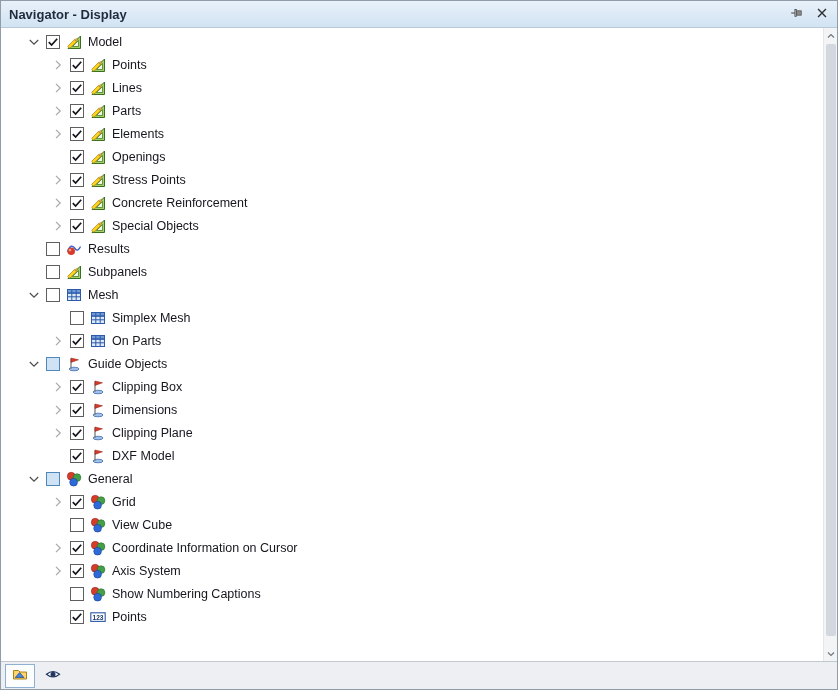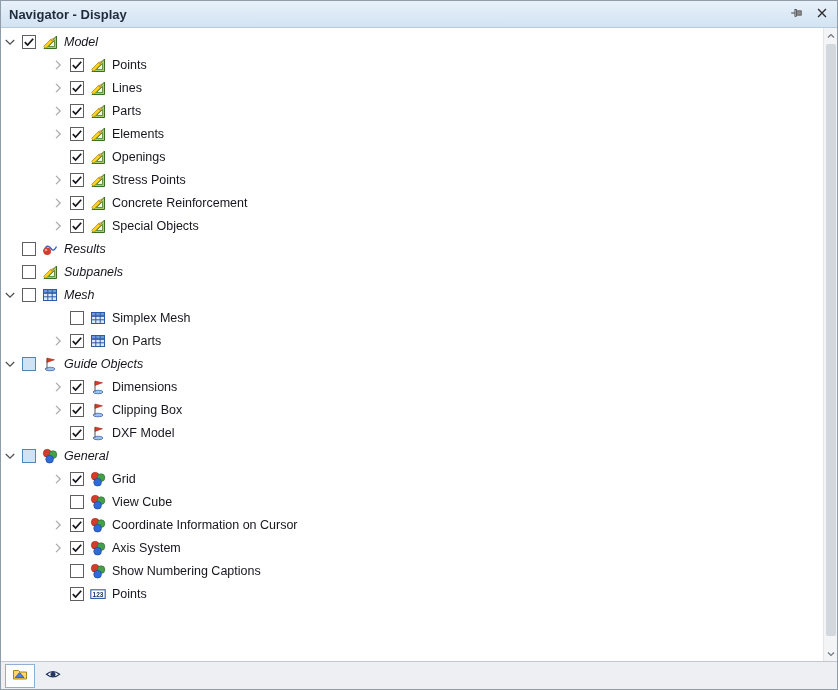--- a/index.html
+++ b/index.html
@@ -10,21 +10,21 @@
 
   .titlebar { flex: 0 0 27px; height: 27px; background: linear-gradient(#e8f1fa, #d2e3f2); border-bottom: 1px solid #b9c9da; display: flex; align-items: center; padding: 0 5px 0 8px; }
   .title { font-size: 13px; font-weight: bold; color: #1f2b3c; flex: 1; }
   .tb-buttons { display: flex; gap: 6px; }
   .tb-btn { width: 20px; height: 20px; display: flex; align-items: center; justify-content: center; background: transparent; border: none; }
 
   .bodyarea { flex: 1; display: flex; background: #fff; overflow: hidden; }
   .tree { flex: 1; overflow: hidden; padding-top: 2px; }
 
   .row { height: 23px; display: flex; align-items: center; }
-  .row.lvl0 { padding-left: 0; font-style: italic; }
+  .row.lvl0 { padding-left: 24px; }
   .row.lvl1 { padding-left: 48px; }
   .chev { flex: 0 0 18px; width: 18px; height: 16px; display: flex; align-items: center; justify-content: center; }
   .cb { flex: 0 0 14px; width: 14px; height: 14px; border: 1px solid #5f5f5f; background: #fff; margin: 0 6px 0 3px; display: flex; align-items: center; justify-content: center; }
   .cb.partial { background: #cfe3f5; border-color: #4d88bd; }
   .icon16 { flex: 0 0 16px; width: 16px; height: 16px; margin-right: 6px; display: flex; align-items: center; justify-content: center; }
   .lbl { font-size: 12.5px; color: #16161f; white-space: nowrap; }
 
   .scrollbar { flex: 0 0 14px; width: 14px; background: #f3f4f6; border-left: 1px solid #e4e6ea; display: flex; flex-direction: column; align-items: center; }
   .sb-arrow { width: 14px; height: 15px; display: flex; align-items: center; justify-content: center; }
   .sb-thumb { width: 10px; flex: 1; margin: 1px 0 10px; background: #d3d8de; border-radius: 2px; }
@@ -365,41 +365,61 @@
               <path d="M1.8,6.2 L4.6,9 L10.2,2.8" fill="none" stroke="#14141c" stroke-width="1.7"></path>
             </svg>
           </span>
           <span class="icon16">
             <svg viewBox="0 0 16 16" width="16" height="16">
               <ellipse cx="8" cy="13" rx="5" ry="1.8" fill="#9fc0e8" stroke="#2d5ba9" stroke-width="0.7"></ellipse>
               <line x1="5" y1="2.5" x2="5" y2="13" stroke="#7a7a7a" stroke-width="1.3"></line>
               <polygon points="5,2 12.5,3.8 5,6.4" fill="#d63c2a" stroke="#8c1f14" stroke-width="0.5"></polygon>
             </svg>
           </span>
-          <span class="lbl">Dimensions</span>
+          <span class="lbl">Clipping Box</span>
         </div>
         <div class="row lvl1">
           <span class="chev">
             <svg viewBox="0 0 16 16" width="16" height="16">
               <path d="M6,3.8 L10.2,8 L6,12.2" fill="none" stroke="#a8a8a8" stroke-width="1.2"></path>
             </svg>
           </span>
           <span class="cb checked">
             <svg viewBox="0 0 12 12" width="12" height="12">
               <path d="M1.8,6.2 L4.6,9 L10.2,2.8" fill="none" stroke="#14141c" stroke-width="1.7"></path>
             </svg>
           </span>
           <span class="icon16">
             <svg viewBox="0 0 16 16" width="16" height="16">
               <ellipse cx="8" cy="13" rx="5" ry="1.8" fill="#9fc0e8" stroke="#2d5ba9" stroke-width="0.7"></ellipse>
               <line x1="5" y1="2.5" x2="5" y2="13" stroke="#7a7a7a" stroke-width="1.3"></line>
               <polygon points="5,2 12.5,3.8 5,6.4" fill="#d63c2a" stroke="#8c1f14" stroke-width="0.5"></polygon>
             </svg>
           </span>
-          <span class="lbl">Clipping Box</span>
+          <span class="lbl">Dimensions</span>
+        </div>
+        <div class="row lvl1">
+          <span class="chev">
+            <svg viewBox="0 0 16 16" width="16" height="16">
+              <path d="M6,3.8 L10.2,8 L6,12.2" fill="none" stroke="#a8a8a8" stroke-width="1.2"></path>
+            </svg>
+          </span>
+          <span class="cb checked">
+            <svg viewBox="0 0 12 12" width="12" height="12">
+              <path d="M1.8,6.2 L4.6,9 L10.2,2.8" fill="none" stroke="#14141c" stroke-width="1.7"></path>
+            </svg>
+          </span>
+          <span class="icon16">
+            <svg viewBox="0 0 16 16" width="16" height="16">
+              <ellipse cx="8" cy="13" rx="5" ry="1.8" fill="#9fc0e8" stroke="#2d5ba9" stroke-width="0.7"></ellipse>
+              <line x1="5" y1="2.5" x2="5" y2="13" stroke="#7a7a7a" stroke-width="1.3"></line>
+              <polygon points="5,2 12.5,3.8 5,6.4" fill="#d63c2a" stroke="#8c1f14" stroke-width="0.5"></polygon>
+            </svg>
+          </span>
+          <span class="lbl">Clipping Plane</span>
         </div>
         <div class="row lvl1">
           <span class="chev"></span>
           <span class="cb checked">
             <svg viewBox="0 0 12 12" width="12" height="12">
               <path d="M1.8,6.2 L4.6,9 L10.2,2.8" fill="none" stroke="#14141c" stroke-width="1.7"></path>
             </svg>
           </span>
           <span class="icon16">
             <svg viewBox="0 0 16 16" width="16" height="16">

